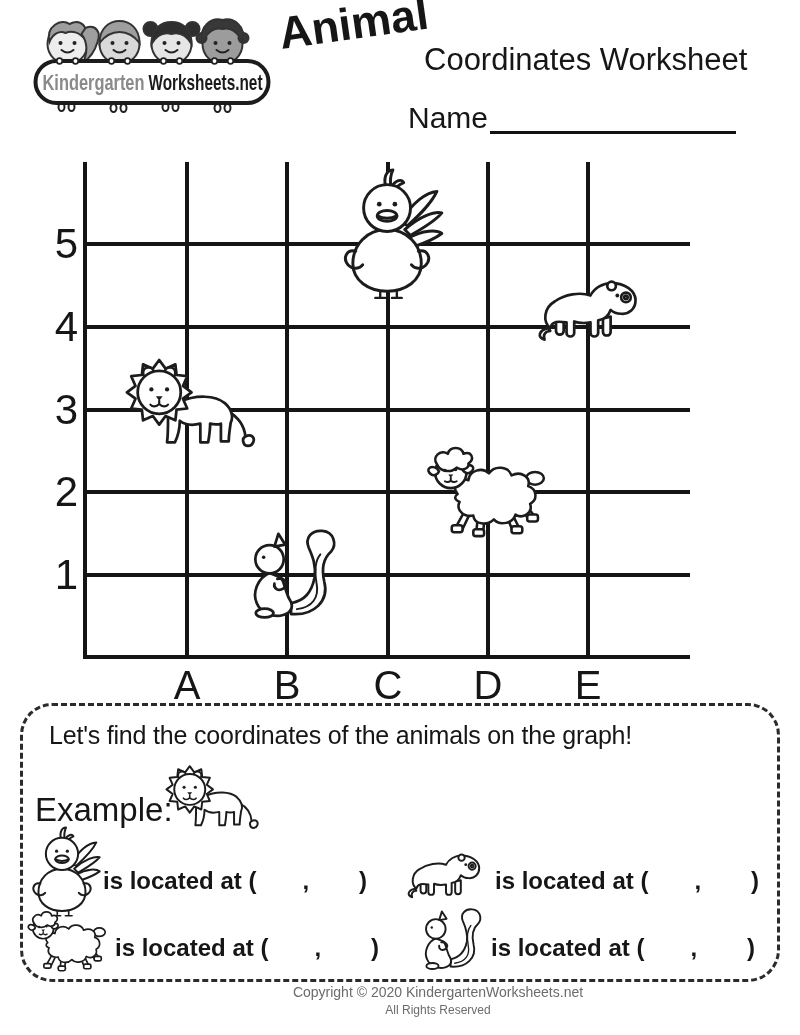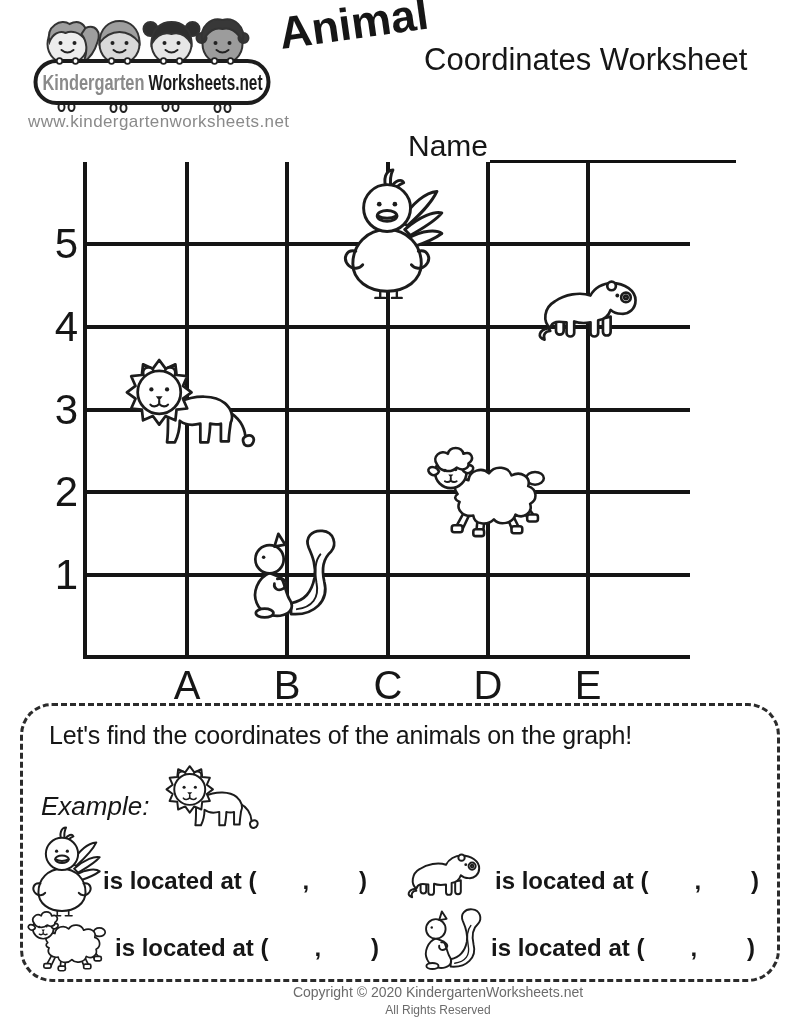--- a/index.html
+++ b/index.html
@@ -3,32 +3,32 @@
 <meta charset="utf-8">
 <style>
   html,body{margin:0;padding:0;background:#fff;}
   #page{position:relative;width:800px;height:1035px;background:#fff;overflow:hidden;
         font-family:"Liberation Sans",sans-serif;color:#161616;}
   .abs{position:absolute;}
   
   #logo-url{left:28px;top:112px;width:252px;text-align:center;font-size:17px;color:#8a8a8a;letter-spacing:.4px;}
   #title-word{left:283px;top:8px;font-size:45px;font-weight:700;transform:rotate(-8deg);transform-origin:left bottom;}
   #title-rest{left:424px;top:42px;font-size:31px;}
-  #name-row{left:408px;top:101px;display:flex;align-items:flex-end;margin-top:28px;}
+  #name-row{left:408px;top:101px;display:flex;align-items:flex-start;}
   #name-row .lbl{font-size:30px;}
   #name-line{display:inline-block;width:246px;height:30px;border-bottom:3px solid #111;margin-left:2px;}
   
   .vline{position:absolute;width:4px;background:#151515;top:162px;height:497px;}
   .hline{position:absolute;height:4px;background:#151515;left:85px;width:605px;}
   .rowlab{position:absolute;left:26px;width:52px;height:52px;line-height:52px;text-align:right;font-size:42px;}
   .collab{position:absolute;top:663px;width:44px;text-align:center;font-size:40px;}
   
   #task-box{left:20px;top:703px;width:760px;height:279px;border:3px dashed #2b2b2b;border-radius:32px;box-sizing:border-box;}
   #task-instruction{left:26px;top:15px;font-size:25px;letter-spacing:-.2px;}
-  #example-label{left:18px;top:85px;font-size:26px;font-style:italic;}
+  #example-label{left:12px;top:85px;font-size:33px;}
   #example-text{left:250px;top:85px;font-size:26px;}
   .prompt{font-size:24px;white-space:nowrap;font-weight:bold;}
   .blank{display:inline-block;width:46px;height:2px;}
   .blank2{display:inline-block;width:50px;height:2px;}
   
   #footer{left:0;top:984px;width:800px;text-align:center;color:#6b6b6b;padding-left:38px;}
   #footer .l1{font-size:14px;}
   #footer .l2{font-size:12px;margin-top:3px;}
   svg{display:block;}
 </style>
@@ -175,21 +175,20 @@
       <circle cx="134" cy="47" r="2.8"></circle>
         <circle cx="150" cy="47" r="2.8"></circle>
       <circle cx="185" cy="47" r="2.8"></circle>
         <circle cx="201" cy="47" r="2.8"></circle>
     </g>
     <text y="76" font-family="Liberation Sans, sans-serif" font-size="22" font-weight="bold">
       <tspan x="13" textLength="102" lengthAdjust="spacingAndGlyphs" fill="#8a8a8a">Kindergarten</tspan>
       <tspan x="119" textLength="114" lengthAdjust="spacingAndGlyphs" fill="#1a1a1a">Worksheets.net</tspan>
     </text>
   </svg>
-  <div class="abs" id="logo-url">www.kindergartenworksheets.net</div>
 
   <div class="abs" id="title-word">Animal</div>
   <div class="abs" id="title-rest">Coordinates Worksheet</div>
   <div class="abs" id="name-row">
     <span class="lbl">Name</span>
     <span id="name-line"></span>
   </div>
 
   <div>
     <div class="vline" style="left:83px"></div>

